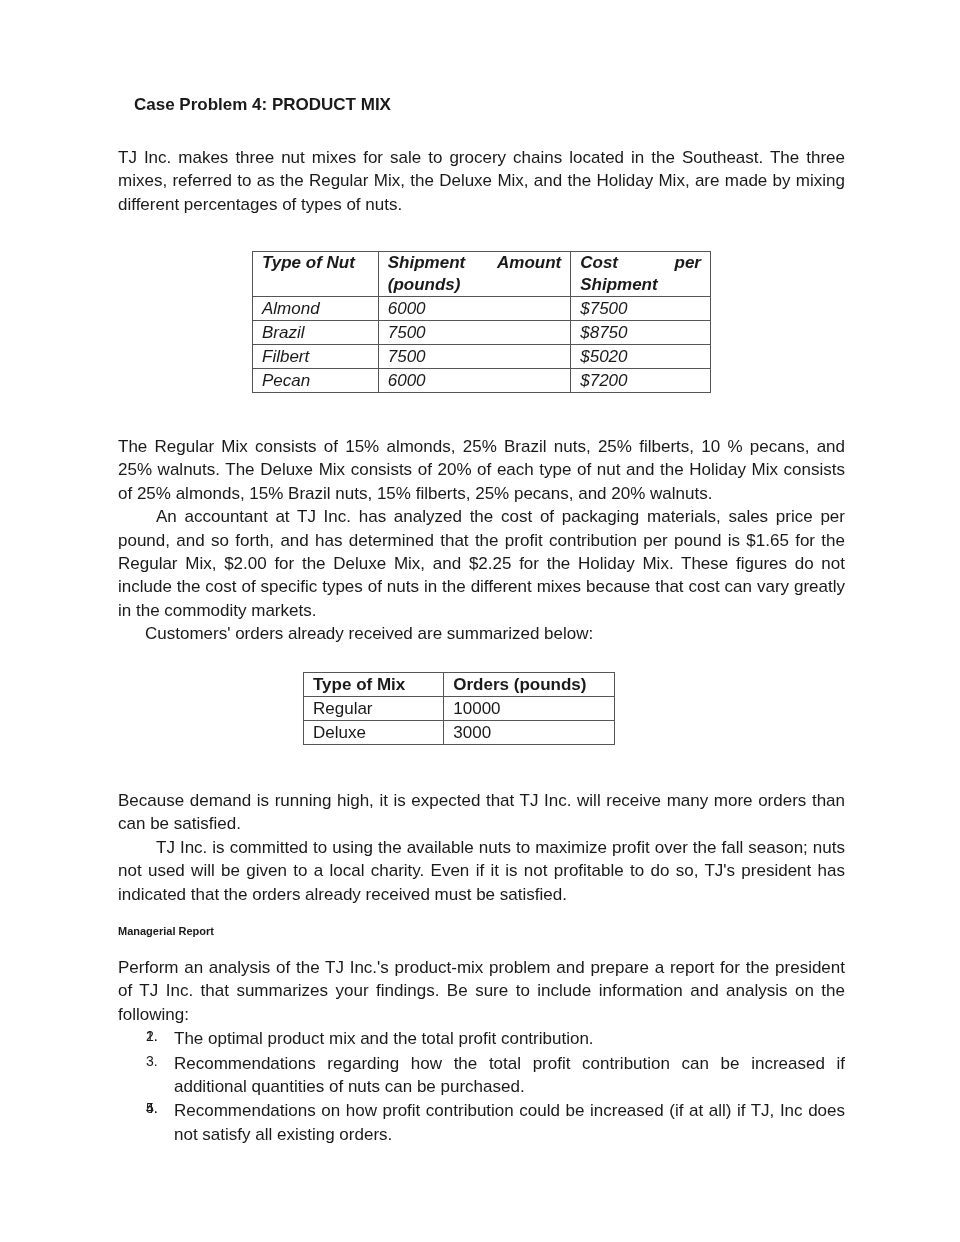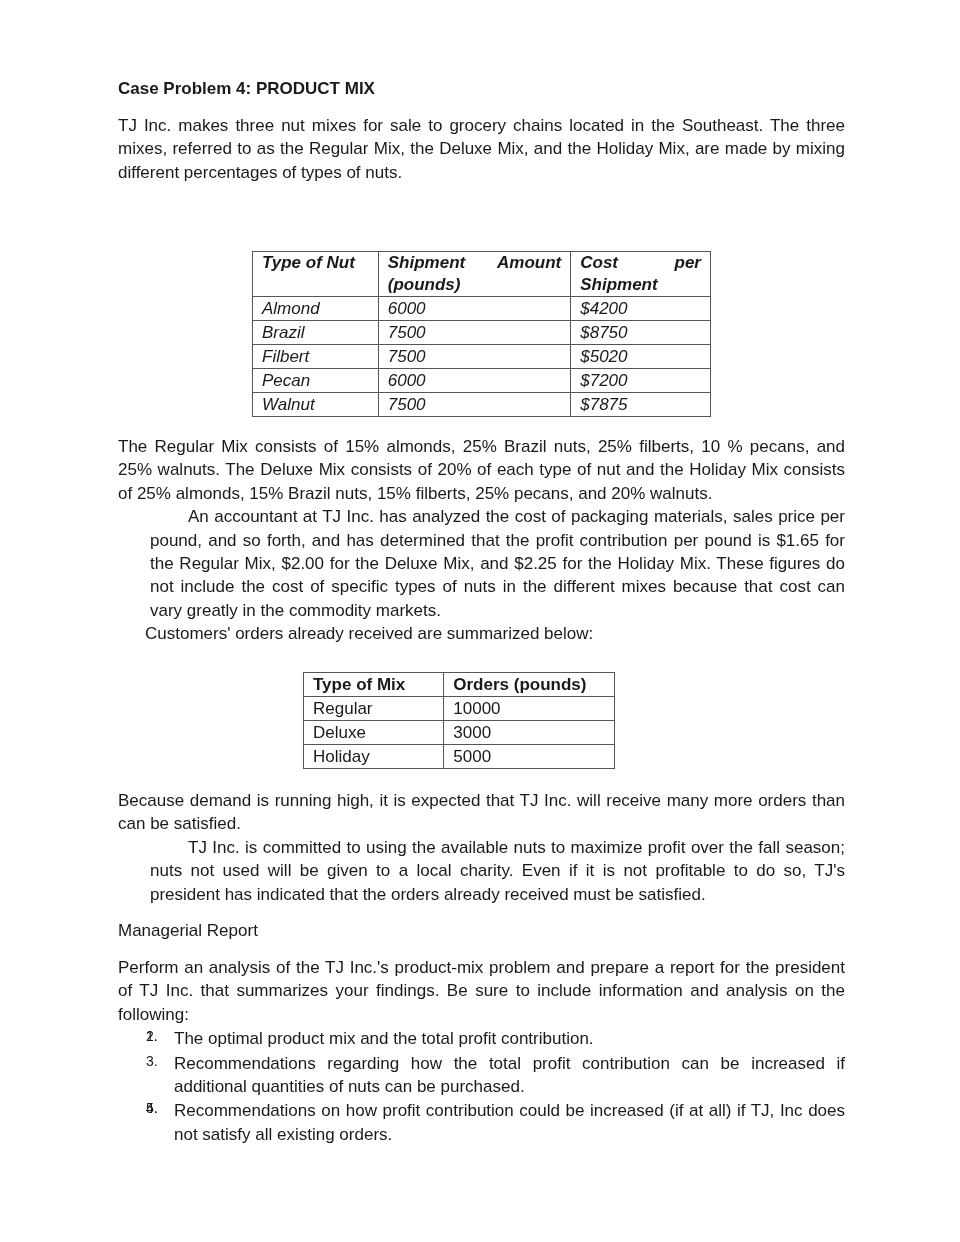--- a/index.html
+++ b/index.html
@@ -1,41 +1,41 @@
 <!DOCTYPE html>
 <html><head>
 <meta charset="utf-8">
 <style>
   html, body { margin: 0; padding: 0; background: #ffffff; }
   body {
     width: 960px; height: 1242px; position: relative; overflow: hidden;
     font-family: "Liberation Sans", sans-serif; color: #1a1a1a;
   }
   .page { position: absolute; left: 118px; top: 78px; width: 727px; }
-  .title { font-weight: bold; font-size: 17px; line-height: 22px; margin: 0; }
+  .title { font-weight: bold; font-size: 17px; line-height: 22px; margin: 16px; }
   p { margin: 0; font-size: 17px; line-height: 23.4px; text-align: justify; }
   .indent { text-indent: 68px; }
-  .indent-sm { text-indent: 38px; margin-left: 32px; }
+  .indent-sm { text-indent: 38px; }
   .indent-xs { text-indent: 27px; }
   table { border-collapse: collapse; font-size: 17px; }
   td, th { border: 1.2px solid #555; padding: 0 9px; vertical-align: top; text-align: left; line-height: 23px; }
   th { font-weight: bold; }
   .t1 { position: absolute; left: 252px; top: 251px; width: 459px; font-style: italic; }
   .t1 col.c1 { width: 126px; }
   .t1 col.c2 { width: 193px; }
   .t1 col.c3 { width: 140px; }
   .t1 th { line-height: 22px; }
   .t2 { position: absolute; left: 303px; top: 672px; width: 312px; }
   .t2 col.c1 { width: 160px; }
   .t2 col.c2 { width: 196px; }
   .just { text-align: justify; text-align-last: justify; }
   ol { margin: 0; padding: 0; list-style: none; }
   ol li { position: relative; padding-left: 56px; font-size: 17px; line-height: 23.4px; text-align: justify; margin-bottom: 1px; }
   ol li .num { position: absolute; left: 28px; top: -2px; font-size: 14px; }
-  .heading2 { font-weight: normal; font-size: 17px; line-height: 22px; }
+  .heading2 { font-weight: bold; font-size: 11px; line-height: 22px; }
 </style>
 </head>
 <body>
 
 <div class="page">
   <div class="title">Case Problem 4: PRODUCT MIX</div>
   <div style="height:14px"></div>
   <p>TJ Inc. makes three nut mixes for sale to grocery chains located in the Southeast. The three mixes, referred to as the Regular Mix, the Deluxe Mix, and the Holiday Mix, are made by mixing different percentages of types of nuts.</p>
 </div>
 
@@ -47,41 +47,36 @@
     </colgroup>
   <tbody>
       <tr>
     <th>Type of Nut</th>
     <th class="just">Shipment Amount (pounds)</th>
     <th class="just">Cost per Shipment</th>
   </tr>
   <tr>
     <td>Almond</td>
     <td>6000</td>
-    <td>$4200</td>
+    <td>$7500</td>
   </tr>
   <tr>
     <td>Brazil</td>
     <td>7500</td>
     <td>$8750</td>
   </tr>
   <tr>
     <td>Filbert</td>
     <td>7500</td>
     <td>$5020</td>
   </tr>
   <tr>
     <td>Pecan</td>
     <td>6000</td>
     <td>$7200</td>
-  </tr>
-  <tr>
-    <td>Walnut</td>
-    <td>7500</td>
-    <td>$7875</td>
   </tr>
 </tbody>
   </table>
 
 <div class="page" style="top:435px">
   <p>The Regular Mix consists of 15% almonds, 25% Brazil nuts, 25% filberts, 10 % pecans, and 25% walnuts. The Deluxe Mix consists of 20% of each type of nut and the Holiday Mix consists of 25% almonds, 15% Brazil nuts, 15% filberts, 25% pecans, and 20% walnuts.</p>
   <p class="indent-sm">An accountant at TJ Inc. has analyzed the cost of packaging materials, sales price per pound, and so forth, and has determined that the profit contribution per pound is $1.65 for the Regular Mix, $2.00 for the Deluxe Mix, and $2.25 for the Holiday Mix. These figures do not include the cost of specific types of nuts in the different mixes because that cost can vary greatly in the commodity markets.</p>
   <p class="indent-xs">Customers' orders already received are summarized below:</p>
 </div>
 
@@ -96,24 +91,20 @@
     <th>Orders (pounds)</th>
   </tr>
   <tr>
     <td>Regular</td>
     <td>10000</td>
   </tr>
   <tr>
     <td>Deluxe</td>
     <td>3000</td>
   </tr>
-  <tr>
-    <td>Holiday</td>
-    <td>5000</td>
-  </tr>
 </tbody>
   </table>
 
 <div class="page" style="top:789px">
   <p>Because demand is running high, it is expected that TJ Inc.  will receive many more orders than can be satisfied.</p>
   <p class="indent-sm">TJ Inc. is committed to using the available nuts to maximize profit over the fall season; nuts not used will be given to a local charity. Even if it is not profitable to do so, TJ's president has indicated that the orders already received must be satisfied.</p>
   <div style="height:14px"></div>
   <div class="heading2">Managerial Report</div>
   <div style="height:14px"></div>
   <p>Perform an analysis of the TJ Inc.'s product-mix problem and prepare a report for the president of TJ Inc. that summarizes your findings. Be sure to include information and analysis on the following:</p>

